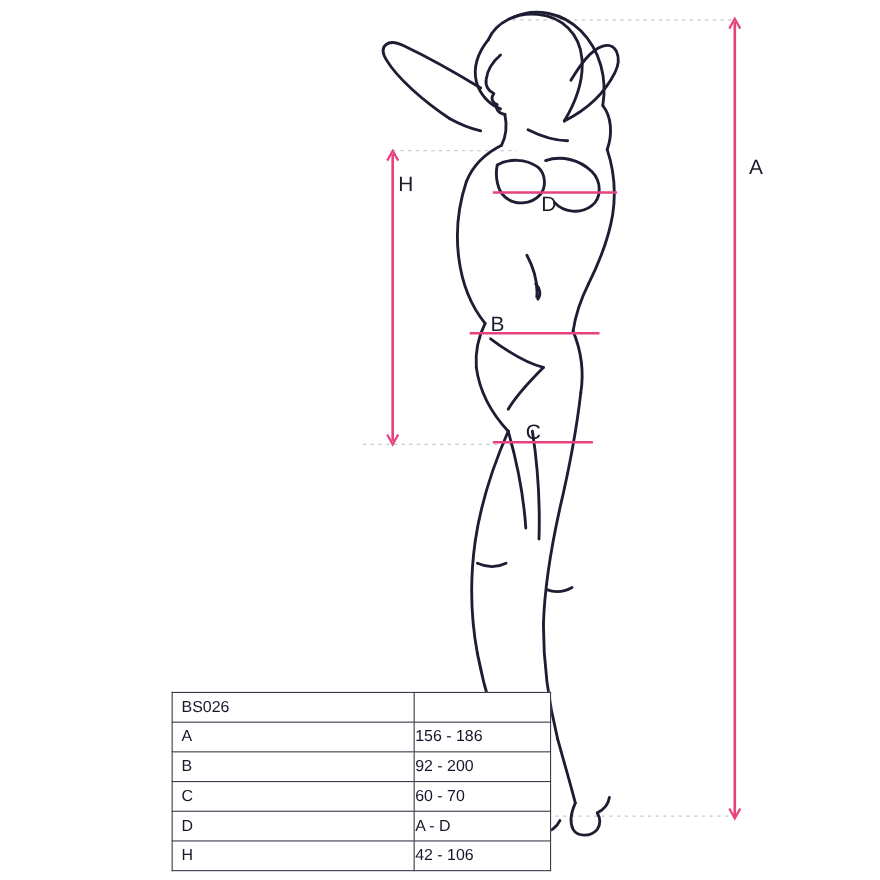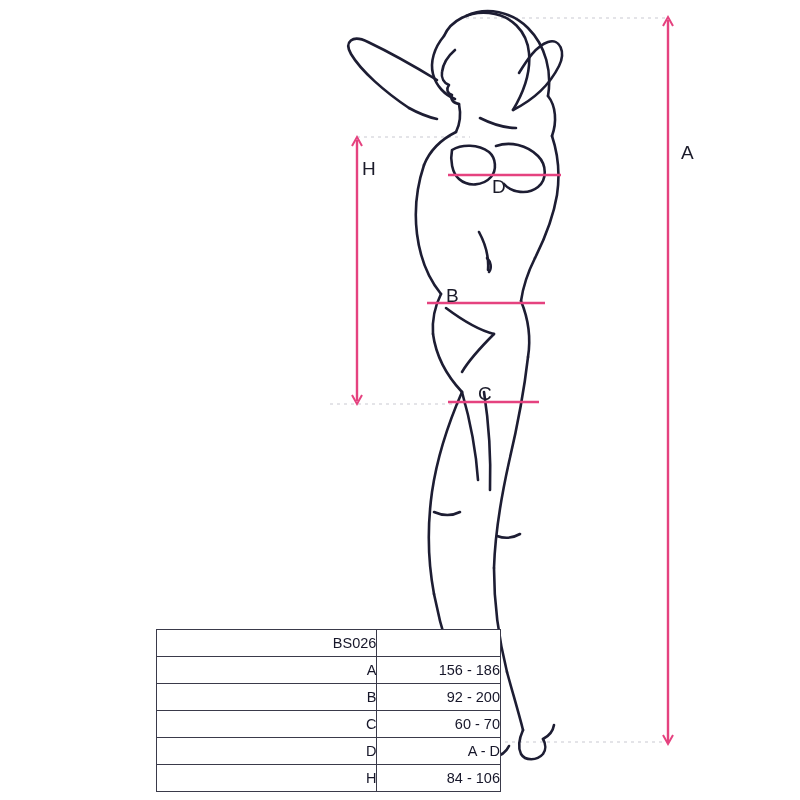--- a/index.html
+++ b/index.html
@@ -48,28 +48,27 @@
     background: #ffffff;
   }
   #size-table td {
     border: 1px solid #3a3a4a;
     height: 26px;
     padding: 0 0 0 8px;
     font-family: "Liberation Sans", sans-serif;
     font-size: 14.5px;
     color: #17172a;
     white-space: nowrap;
-    text-align: right;
   }
   #size-table td.col-key {
     width: 218px;
   }
   #size-table td.col-val {
     width: 125px;
-    text-align: right;
+    text-align: left;
     padding-left: 0;
   }
 </style>
 </head>
 <body>
 
 <div id="stage">
 
   <svg id="figure-svg" viewBox="0 0 800 800" aria-hidden="true">
 
@@ -180,18 +179,18 @@
       <tr>
         <td class="col-key">C</td>
         <td class="col-val">60 - 70</td>
       </tr>
       <tr>
         <td class="col-key">D</td>
         <td class="col-val">A - D</td>
       </tr>
       <tr>
         <td class="col-key">H</td>
-        <td class="col-val">84 - 106</td>
+        <td class="col-val">42 - 106</td>
       </tr>
     </tbody>
   </table>
 
 </div>
 
 </body></html>

